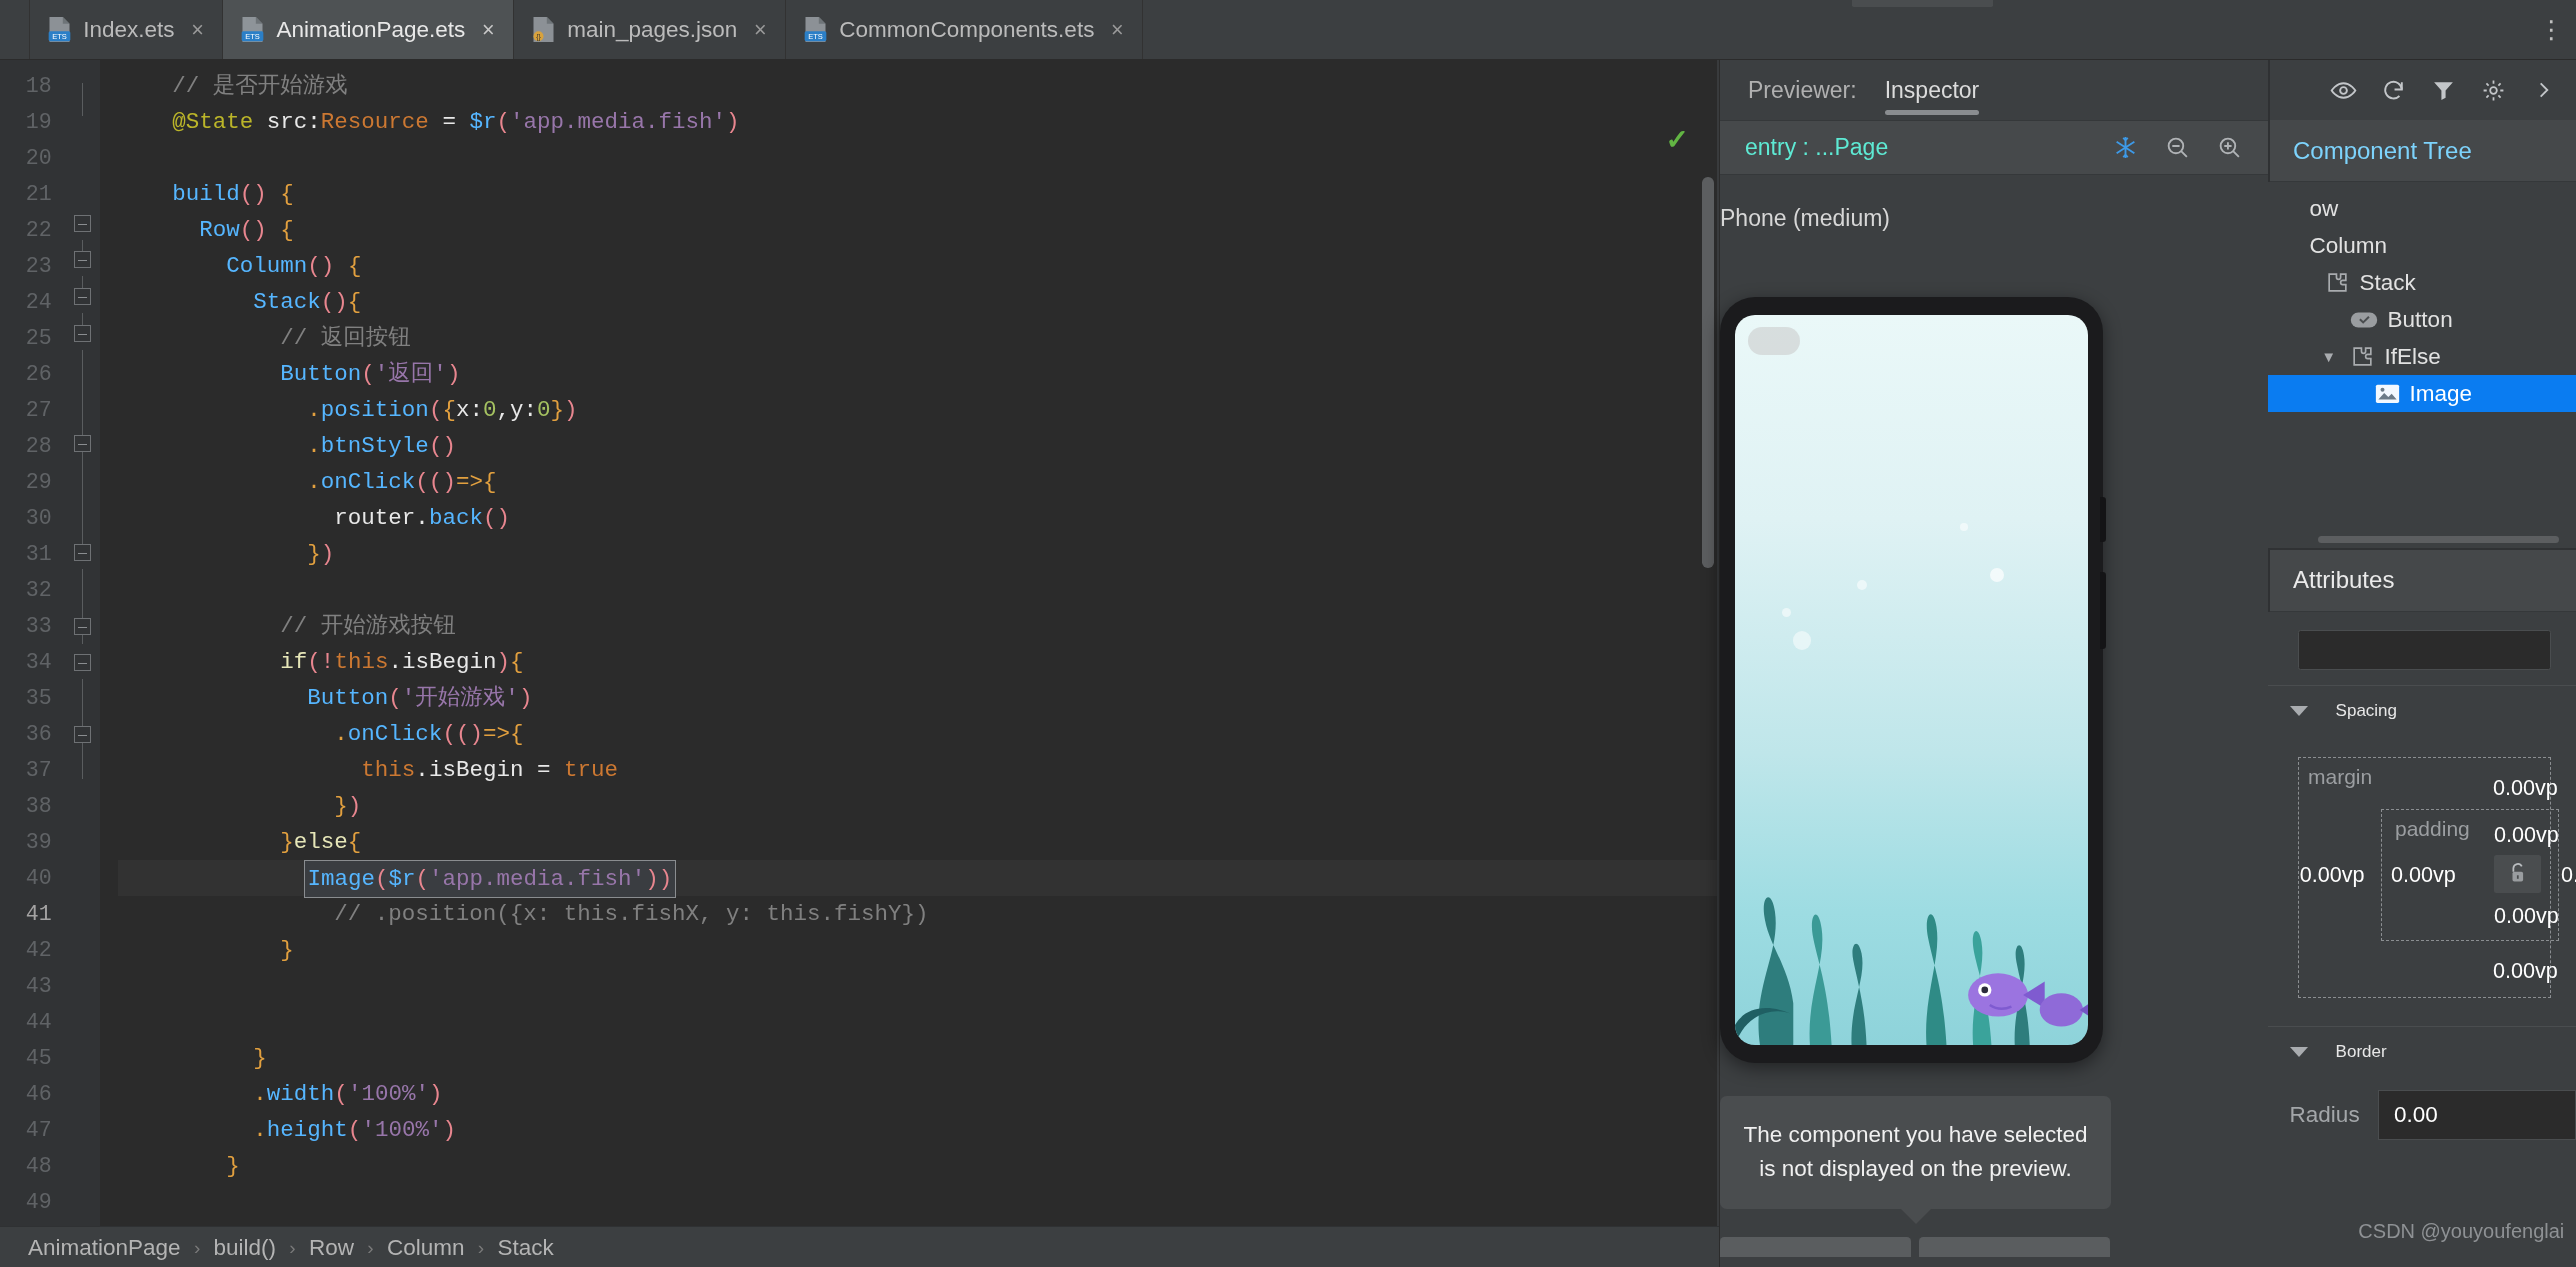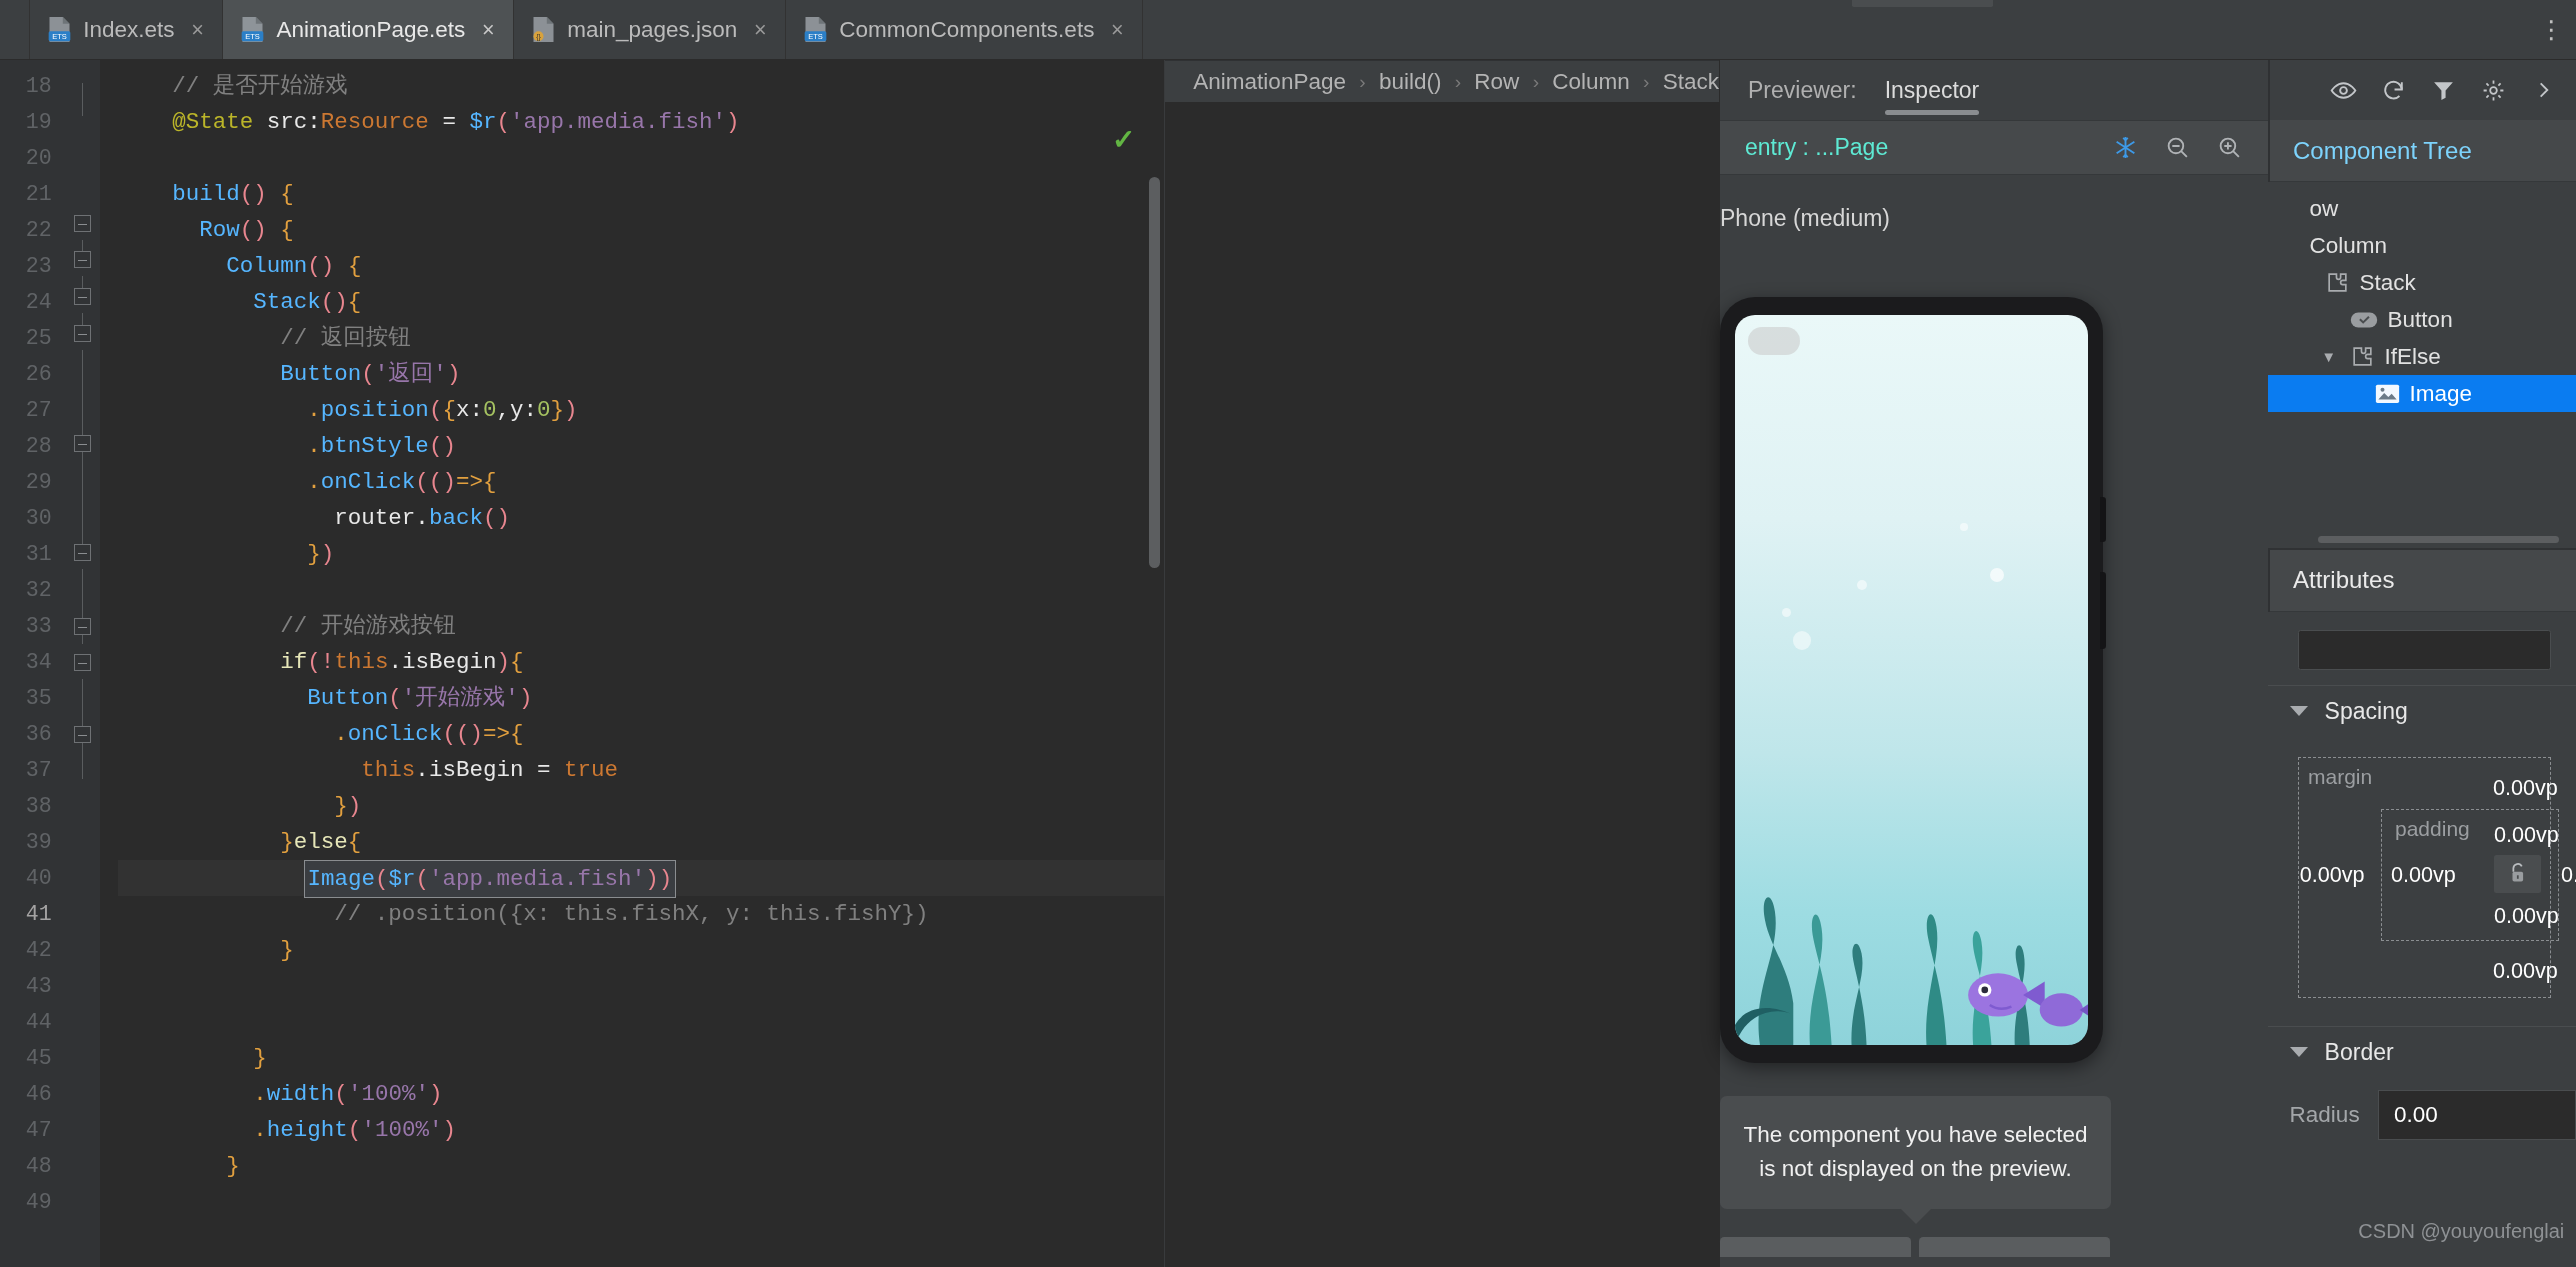--- a/index.html
+++ b/index.html
@@ -38,21 +38,21 @@
   .tiny-toolbtn {
     position: absolute; top: -1.7px; right: 583px; width: 141px; height: 8.3px;
     background: #4a4d4f; border-radius: 1.7px;
   }
 
   
   .main { flex: 1; display: flex; min-height: 0; }
 
   
   .editor-wrap {
-    width: 1719px; background: #2b2b2b; position: relative; display: flex; flex-direction: row;
+    width: 1719px; background: #2b2b2b; position: relative; display: flex; flex-direction: column;
     flex: none;
   }
   .editor-body { flex: 1; display: flex; position: relative; overflow: hidden; }
   .gutter {
     width: 65px; background: #313335; color: #606366; font-family: "Liberation Mono", monospace;
     font-size: 21.6px; text-align: right; padding: 8.3px 13.3px 0 0; flex: none; user-select: none;
   }
   .gutter div { height: 36px; line-height: 36px; }
   .gutter div.cur { color: #a4a3a3; }
   .fold-col {
@@ -184,22 +184,22 @@
   .tree-hscroll { position: absolute; left: 50px; right: 16.6px; bottom: 5px; height: 7.5px; background: #5c5e60; border-radius: 4.2px; }
   .tree-divider { height: 1.7px; background: #303234; }
   .attr-header {
     height: 62px; background: #45484a; display: flex; align-items: center; padding-left: 25px;
     color: #eaeaea; font-size: 24px; border-bottom: 0.8px solid #35383a; flex: none;
   }
   .attr-body { flex: 1; background: #3c3f41; overflow: hidden; position: relative; }
   .attr-field-row { padding: 18.3px 25px 15px 30px; }
   .attr-input { height: 40px; background: #2b2b2b; border: 0.8px solid #4a4d4f; border-radius: 2.5px; }
   .section-head {
-    height: 52px; display: flex; align-items: center; gap: 17px; padding-left: 21.6px;
-    color: #e8e8e8; font-size: 23px; border-top: 0.8px solid #4a4d4f; cursor: pointer;
+    height: 52px; display: flex; align-items: center; gap: 28px; padding-left: 21.6px;
+    color: #e8e8e8; font-size: 17px; border-top: 0.8px solid #4a4d4f; cursor: pointer;
   }
   .tri { width: 0; height: 0; border-left: 9.2px solid transparent; border-right: 9.2px solid transparent; border-top: 10.8px solid #a9acaf; }
   .spacing-box { position: relative; margin: 20px 25px 0 30px; height: 241px; }
   .margin-rect { position: absolute; inset: 0; border: 1.7px dashed #8b8e91; }
   .padding-rect { position: absolute; left: 83px; top: 52px; right: -8.3px; bottom: 57px; border: 1.7px dashed #8b8e91; }
   .sp-label { position: absolute; color: #9b9ea1; font-size: 21px; }
   .sp-val { position: absolute; color: #ffffff; font-size: 21.6px; white-space: nowrap; }
   .lock-btn { position: absolute; left: 196px; top: 98px; width: 47px; height: 38px; background: #4a4d4f; border-radius: 2.5px; display: flex; align-items: center; justify-content: center; cursor: pointer; }
   .border-sec { border-top: 0.8px solid #4a4d4f; }
   .radius-row { display: flex; align-items: center; padding: 11.7px 0 0 21.6px; gap: 18.3px; }

